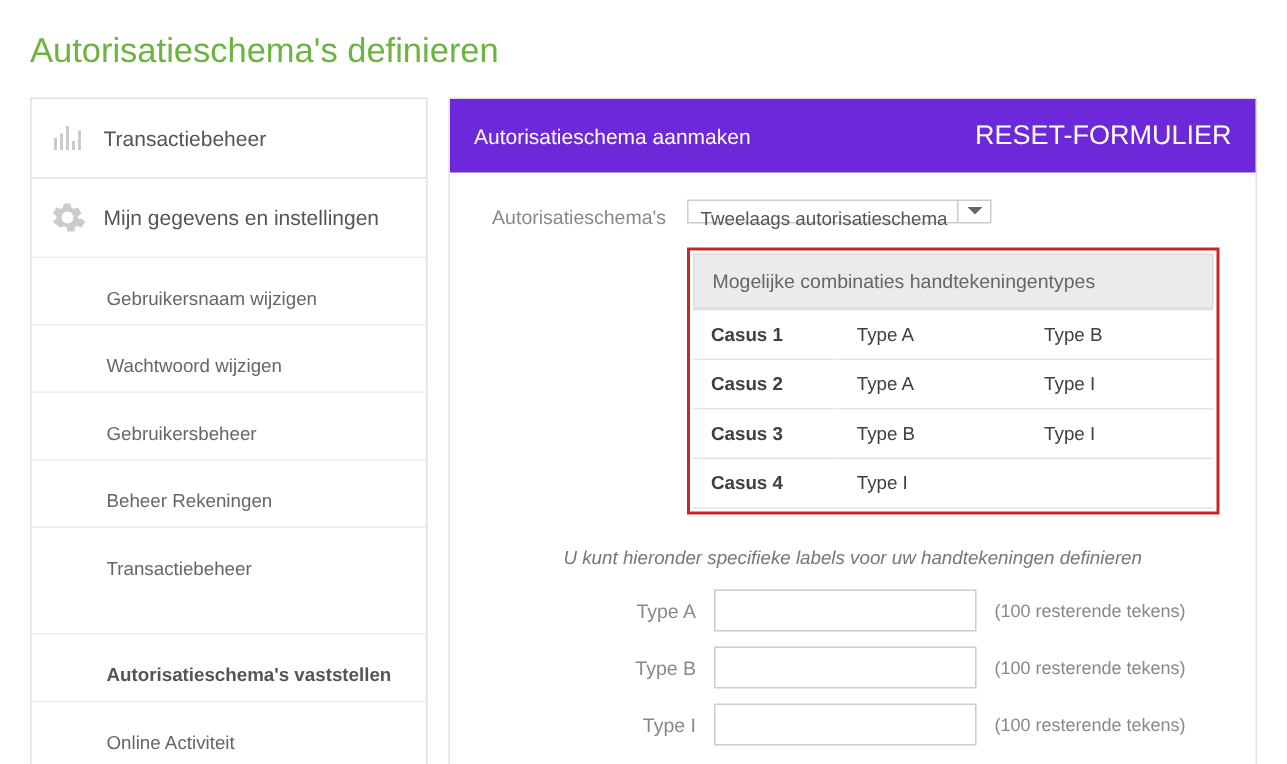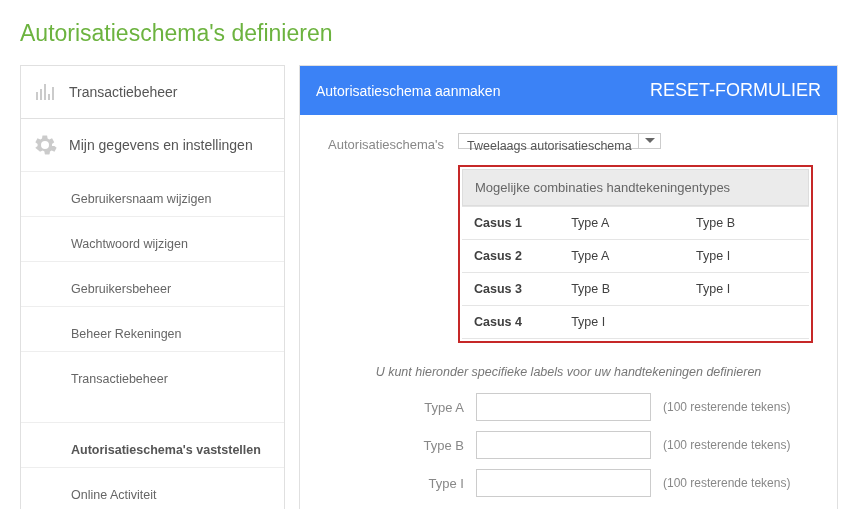--- a/index.html
+++ b/index.html
@@ -9,21 +9,21 @@
 .sidebar { width: 265px; border: 1px solid #e0e0e0; background: #fff; align-self: flex-start; }
 .sidebar-section { border-bottom: 1px solid #e0e0e0; }
 .sidebar-section:last-child { border-bottom: none; }
 .sidebar-header { display: flex; align-items: center; padding: 14px 12px; gap: 12px; font-size: 14px; color: #555; }
 .sidebar-icon { width: 24px; height: 24px; opacity: 0.5; flex-shrink: 0; }
 .sidebar-subitems { }
 .sidebar-subitem { padding: 20px 12px 10px 50px; font-size: 12.5px; color: #666; border-top: 1px solid #eee; cursor: pointer; }
 .sidebar-subitem.highlight { background: #e6eec9; }
 .sidebar-subitem.active { font-weight: bold; color: #555; margin-top: 26px; }
 .main { flex: 1; border: 1px solid #e0e0e0; background: #fff; display: flex; flex-direction: column; }
-.main-header { background: #3b82f6; color: #fff; padding: 14px 16px; display: flex; justify-content: space-between; align-items: center; }
+.main-header { background: #6d28d9; color: #fff; padding: 14px 16px; display: flex; justify-content: space-between; align-items: center; }
 .main-header-title { font-size: 14px; }
 .reset-link { font-size: 18px; cursor: pointer; }
 .main-body { padding: 18px 24px; flex: 1; }
 .form-row { display: flex; align-items: flex-start; gap: 14px; }
 .form-label { width: 120px; text-align: right; color: #888; font-size: 13px; padding-top: 4px; flex-shrink: 0; }
 .select-wrap { position: relative; display: inline-block; border: 1px solid #ccc; background: #fff; height: 16px; }
 .select-wrap select { appearance: none; -webkit-appearance: none; border: none; padding: 5px 28px 5px 8px; font-size: 12.5px; color: #555; background: transparent; outline: none; }
 .select-caret { position: absolute; right: 0; top: 0; bottom: 0; width: 22px; border-left: 1px solid #ccc; display: flex; align-items: center; justify-content: center; pointer-events: none; }
 .select-caret svg { width: 10px; height: 10px; fill: #666; }
 .combo-box { margin-top: 12px; border: 2px solid #c62828; padding: 2px; }

